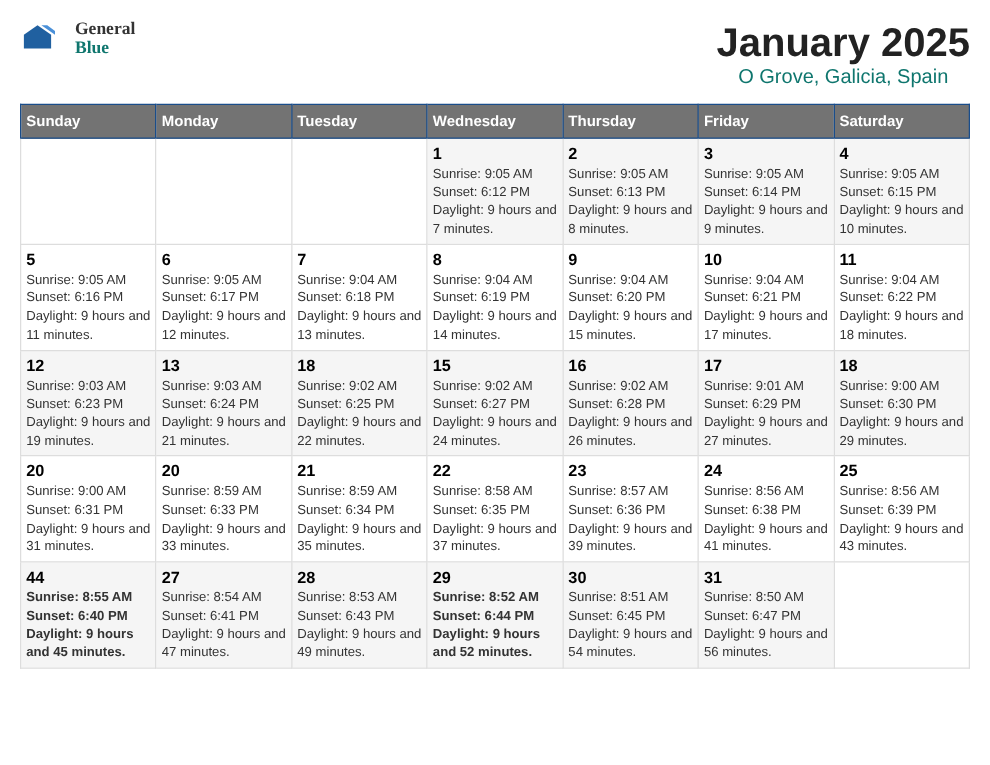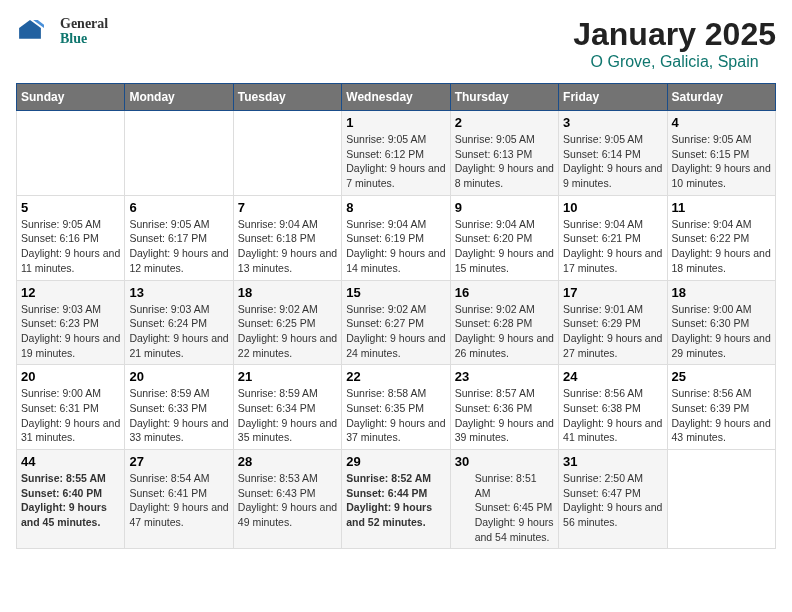--- a/index.html
+++ b/index.html
@@ -313,26 +313,26 @@
 Daylight: 9 hours and 49 minutes.</div>
         </td>
         <td>
           <div class="day-num">29</div>
           <div class="day-info" style="white-space: pre-line; font-weight: bold;">Sunrise: 8:52 AM
 Sunset: 6:44 PM
 Daylight: 9 hours and 52 minutes.</div>
         </td>
         <td>
           <div class="day-num">30</div>
-          <div class="day-info" style="white-space: pre-line; margin-left: 20px;">Sunrise: 8:51 AM
+          <div class="day-info" style="white-space: pre-line;">Sunrise: 8:51 AM
 Sunset: 6:45 PM
 Daylight: 9 hours and 54 minutes.</div>
         </td>
         <td>
           <div class="day-num">31</div>
-          <div class="day-info" style="white-space: pre-line;">Sunrise: 2:50 AM
+          <div class="day-info" style="white-space: pre-line;">Sunrise: 8:50 AM
 Sunset: 6:47 PM
 Daylight: 9 hours and 56 minutes.</div>
         </td>
         <td class="empty-cell"></td>
       </tr>
     </tbody>
 </table>
 
 </body></html>

